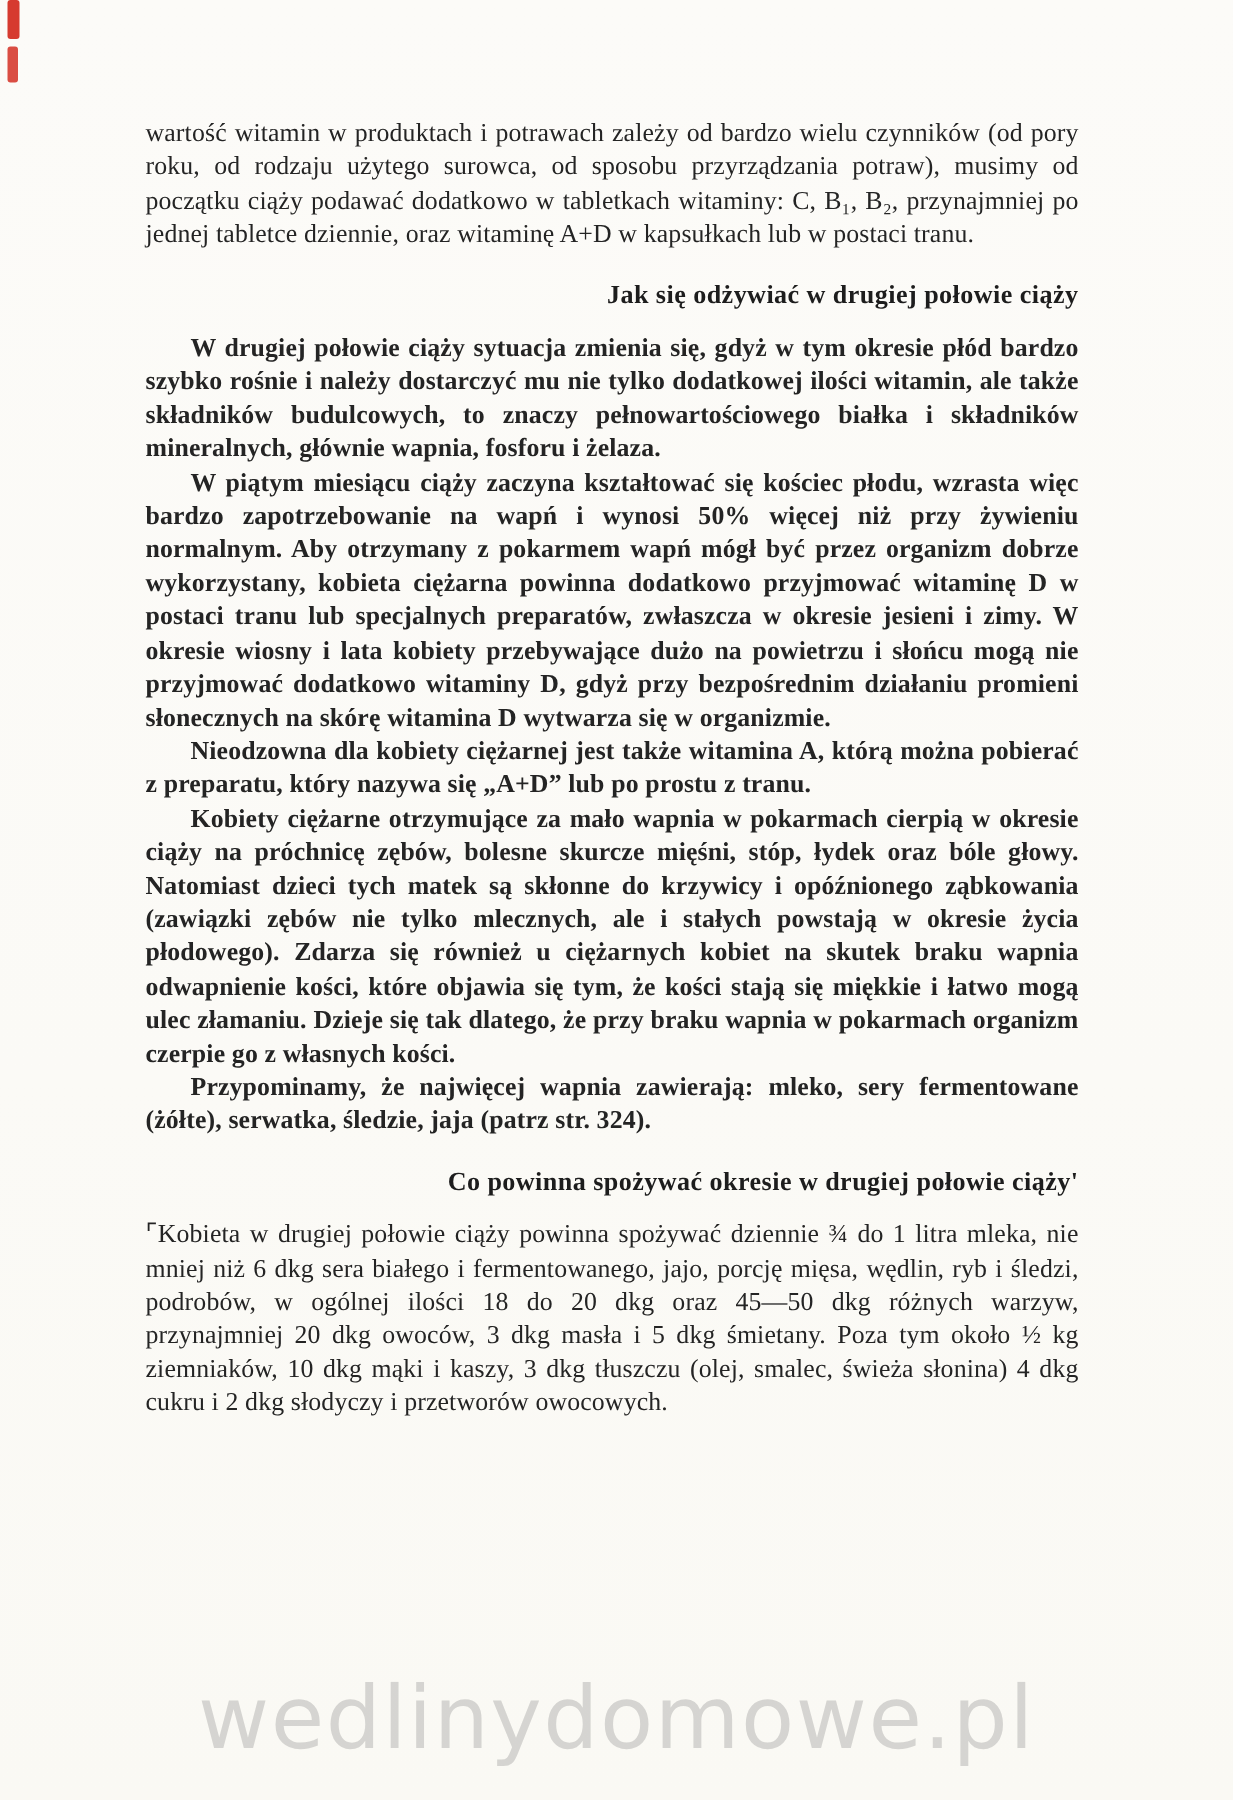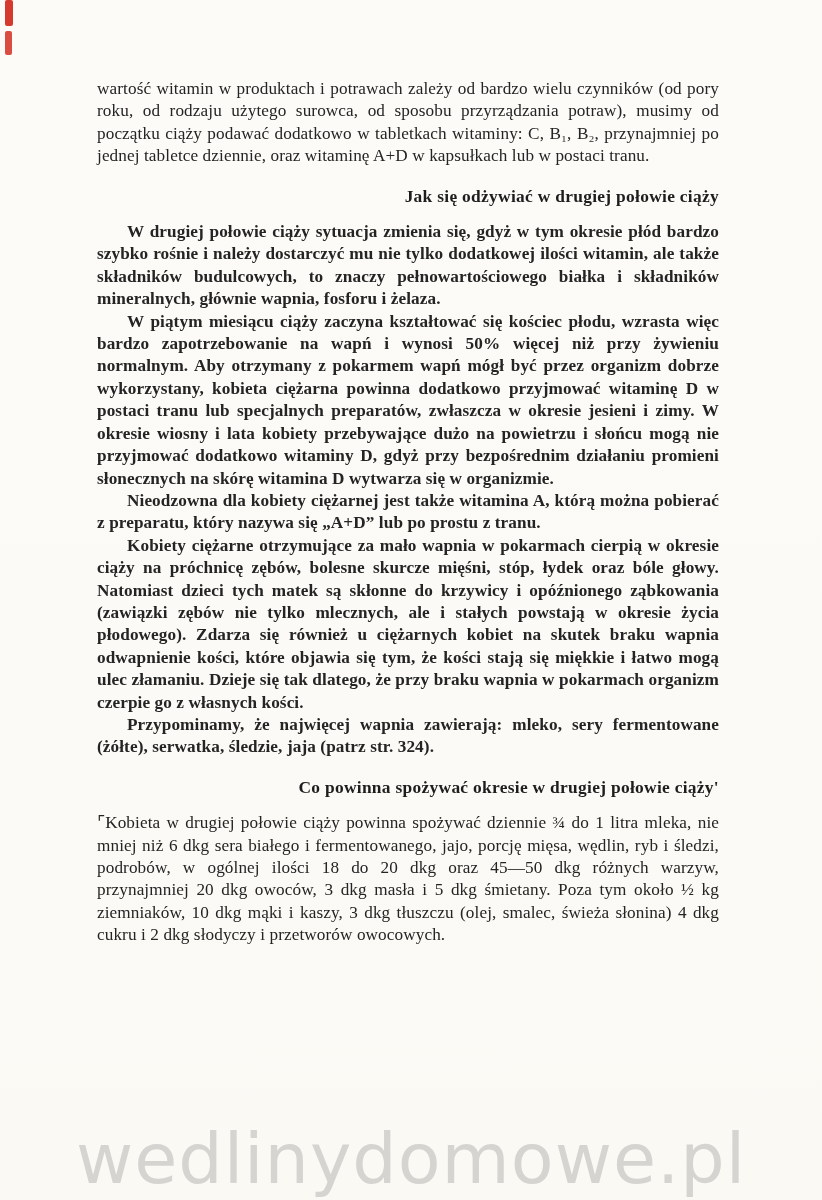--- a/index.html
+++ b/index.html
@@ -55,24 +55,24 @@
   }
   .page-number {
     text-align: right;
     margin-top: 28px;
     font-size: 17px;
     color: #242424;
   }
   .watermark {
     position: absolute;
     left: 50%;
-    bottom: 0;
+    bottom: 21px;
     transform: translateX(-50%);
     font-family: "DejaVu Sans", "Liberation Sans", sans-serif;
-    font-size: 70px;
+    font-size: 58px;
     font-weight: normal;
     color: rgba(120, 120, 120, 0.28);
     white-space: nowrap;
     letter-spacing: 1px;
     pointer-events: none;
   }
 </style>
 </head>
 <body>
 

